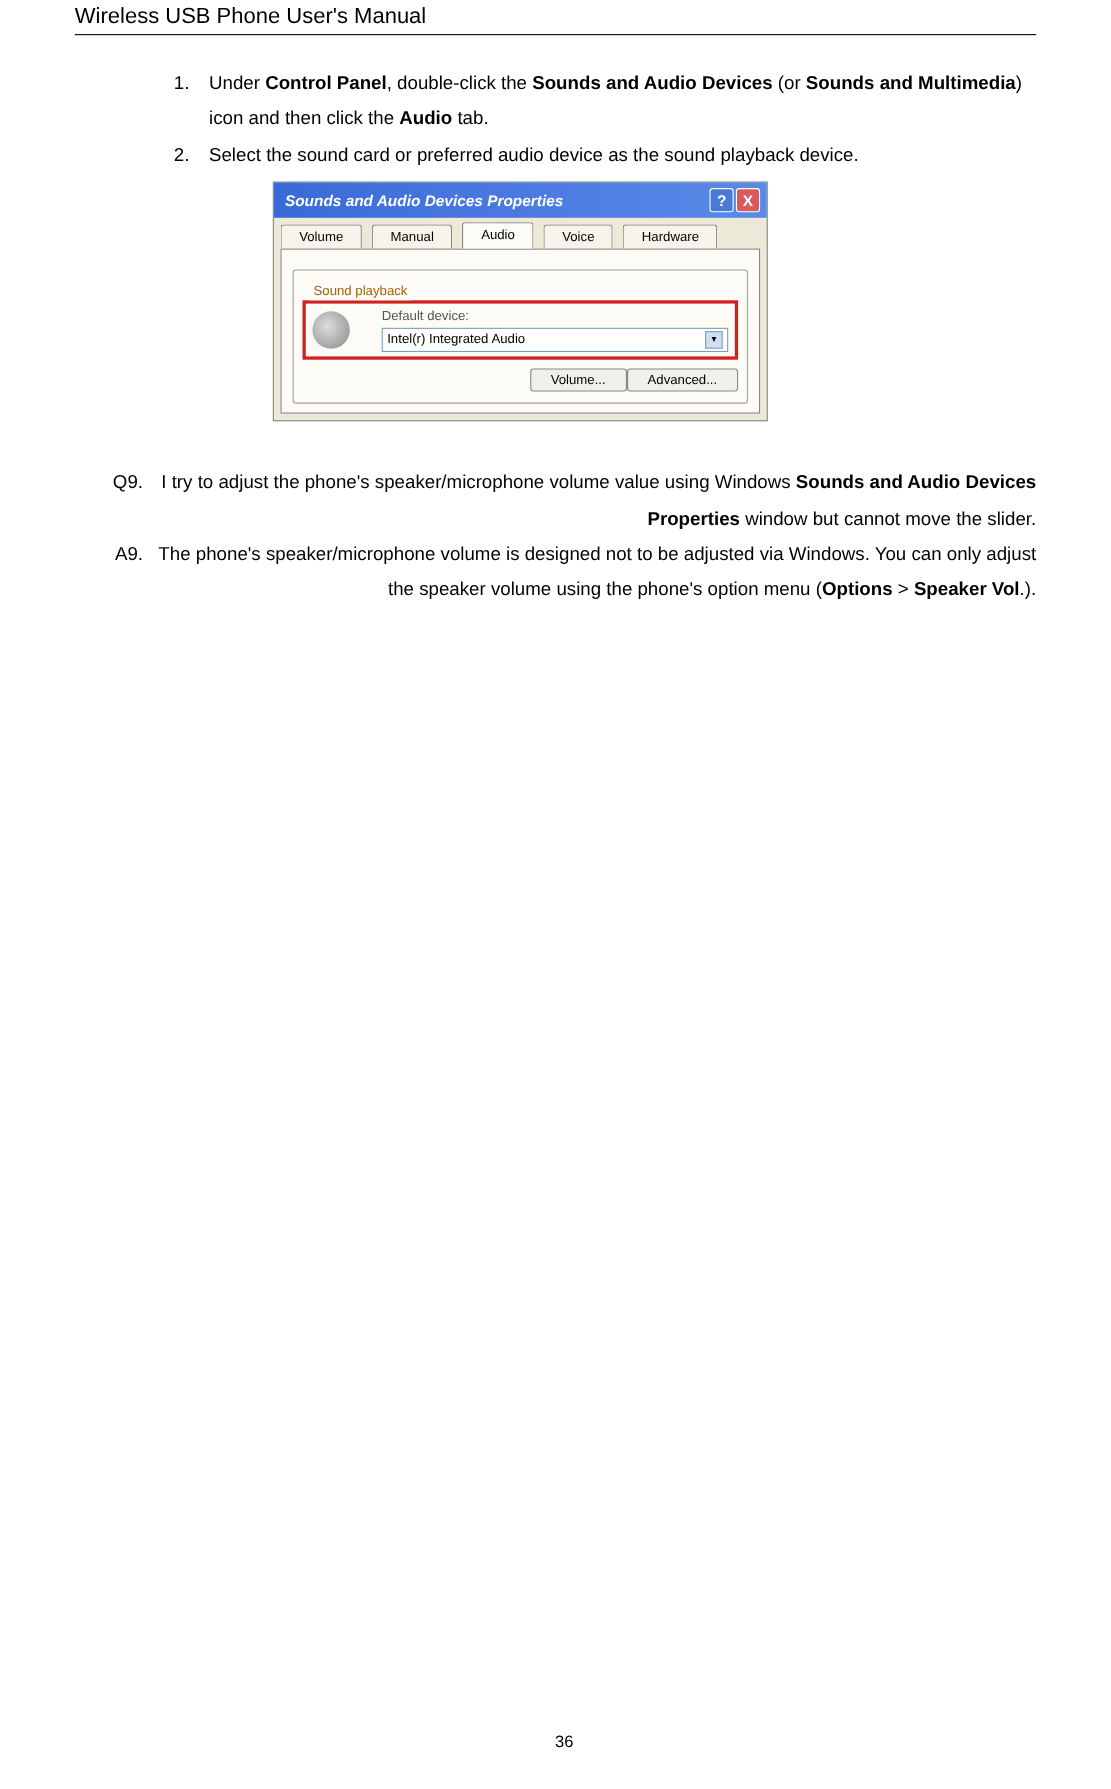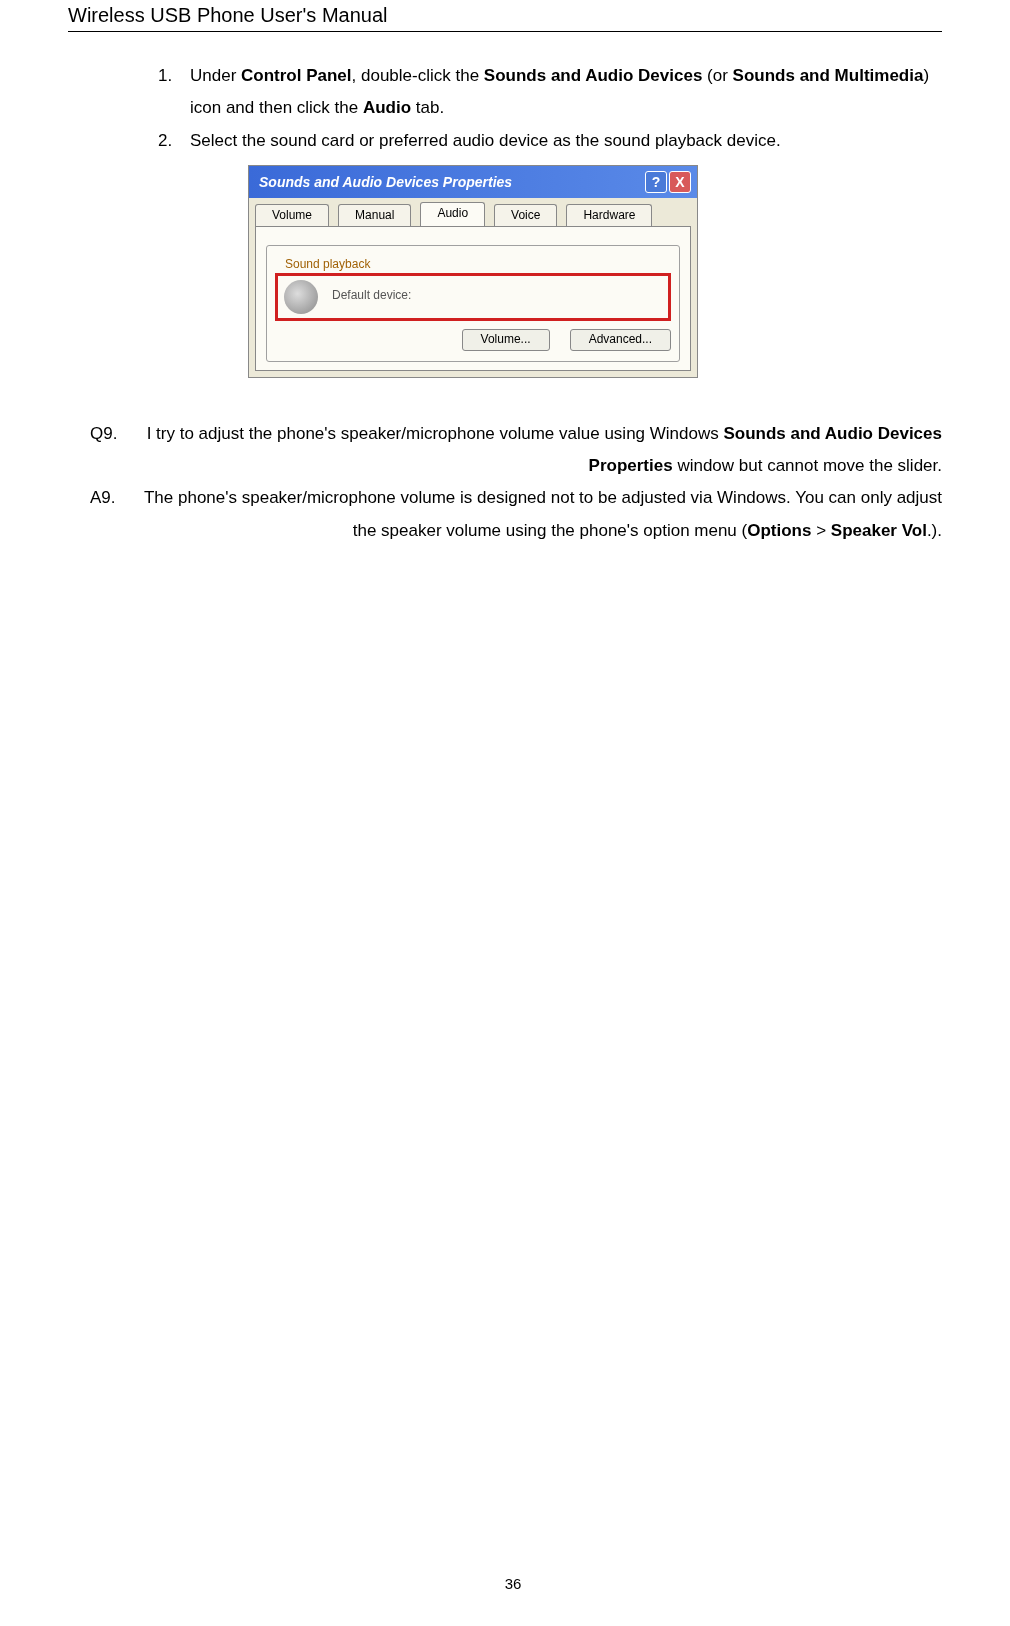--- a/index.html
+++ b/index.html
@@ -36,21 +36,21 @@
   .step-num {
     min-width: 32px;
     text-align: left;
   }
   .step-text { flex: 1; }
   .qa {
     margin-top: 40px;
     margin-left: 22px;
   }
   .qa-item { display: flex; margin-bottom: 0; }
-  .qa-label { min-width: 40px; }
+  .qa-label { min-width: 40px; text-align: right; }
   .qa-text { flex: 1; text-align: right; }
 
   
   .dialog-wrap {
     margin-left: 90px;
     margin-top: 8px;
     width: 450px;
     border: 1px solid #888;
     background: #ece9d8;
     font-size: 14px;
@@ -112,21 +112,21 @@
     padding: 0 4px;
     margin-top: -16px;
     margin-left: 6px;
     display: inline-block;
   }
   .redbox {
     border: 3px solid #d02020;
     padding: 4px 6px;
     display: flex;
     align-items: center;
-    gap: 14px;
+    gap: 29px;
   }
   .speaker-icon {
     width: 34px; height: 34px;
     background: radial-gradient(circle at 40% 40%, #ddd, #888);
     border-radius: 50%;
     position: relative;
   }
   .field-col { flex: 1; }
   .default-label { font-size: 12px; color: #555; margin-bottom: 2px; }
   .combo {
@@ -141,21 +141,21 @@
   .combo-arrow {
     width: 16px; height: 16px;
     background: #cde0f5;
     border: 1px solid #7f9db9;
     display: flex; align-items: center; justify-content: center;
     font-size: 9px;
   }
   .btnrow {
     display: flex;
     justify-content: flex-end;
-    gap: 20px;
+    gap: 0;
     margin-top: 8px;
   }
   .winbtn {
     border: 1px solid #888;
     background: #f0f0e8;
     padding: 2px 18px;
     font-size: 12px;
     border-radius: 3px;
   }
   .page-num {
@@ -204,20 +204,24 @@
         <div class="tab">Voice</div>
         <div class="tab">Hardware</div>
       </div>
       <div class="tabpanel">
         <div class="fieldset">
           <span class="legend">Sound playback</span>
           <div class="redbox">
             <div class="speaker-icon"></div>
             <div class="field-col">
               <div class="default-label">Default device:</div>
+              <div class="combo">
+                <span>Intel(r) Integrated Audio</span>
+                <span class="combo-arrow">▾</span>
+              </div>
             </div>
           </div>
           <div class="btnrow">
             <div class="winbtn">Volume...</div>
             <div class="winbtn">Advanced...</div>
           </div>
         </div>
       </div>
     </div>
   </div>

